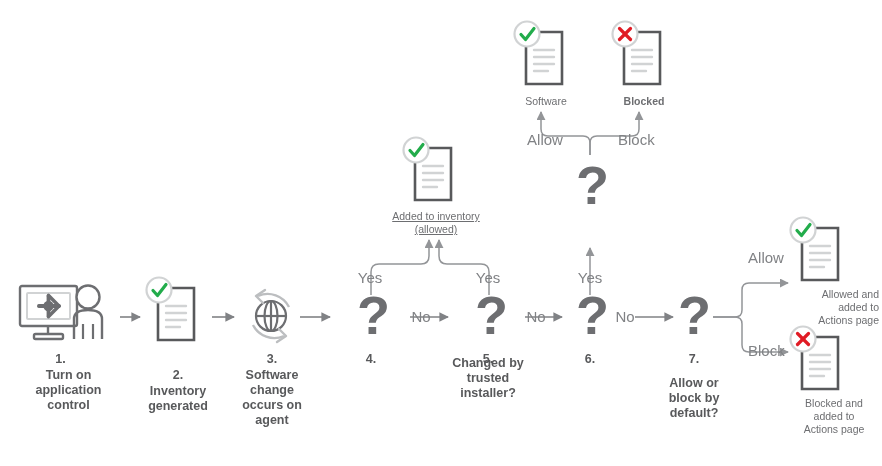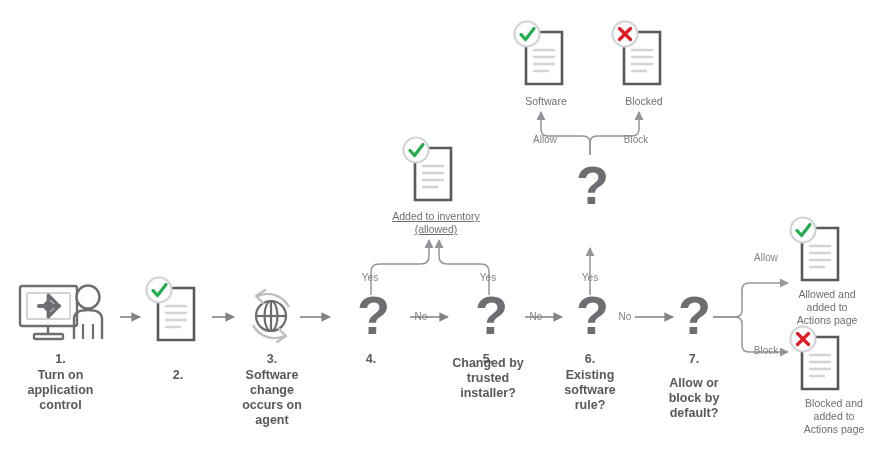--- a/index.html
+++ b/index.html
@@ -41,21 +41,21 @@
     color: #58595b;
     line-height: 15px;
   }
   .small-label {
     font-size: 10.5px;
     font-weight: normal;
     color: #6d6e71;
     line-height: 13px;
   }
   .edge-label {
-    font-size: 10px;
+    font-size: 15px;
     color: #808285;
     line-height: 11px;
   }
   .qmark {
     position: absolute;
     font-family: "Liberation Sans", sans-serif;
     font-size: 54px;
     font-weight: bold;
     color: #6d6e71;
     line-height: 1;
@@ -112,38 +112,40 @@
         <rect x="21.2" y="13.8" width="18.6" height="3.5" rx="1.6" transform="rotate(45 30.5 23)"></rect>
         <rect x="21.2" y="28.7" width="18.6" height="3.5" rx="1.6" transform="rotate(-45 30.5 23)"></rect>
       </g>
       <circle cx="70" cy="14" r="11.5" fill="#ffffff" stroke="#6d6e71" stroke-width="2.4"></circle>
       <path d="M 56 56 L 56 36 Q 56 27 70 27 Q 84 27 84 36 L 84 56" fill="none" stroke="#6d6e71" stroke-width="2.4"></path>
       <line x1="65" y1="41" x2="65" y2="56" stroke="#6d6e71" stroke-width="2.2"></line>
       <line x1="75" y1="41" x2="75" y2="56" stroke="#6d6e71" stroke-width="2.2"></line>
     </svg>
   </div>
   <div class="lbl step-label" style="left:8px; top:352px; width:105px;">1.</div>
-  <div class="lbl step-label" style="left:8px; top:368px; width:105px;">Turn on
+  <div class="lbl step-label" style="left:16px; top:368px; width:105px;">Turn on
 application
 control</div>
 
   <div class="node" style="left:143px; top:276px;">
     <svg width="70" height="72" viewBox="0 0 70 72" xmlns="http://www.w3.org/2000/svg">
       <path d="M 15 12 L 51 12 L 51 64 L 15 64 Z" fill="#ffffff" stroke="#58595b" stroke-width="2.6"></path>
       <g stroke="#d1d3d4" stroke-width="2.4" stroke-linecap="round">
         <line x1="23" y1="30" x2="43" y2="30"></line>
         <line x1="23" y1="37" x2="43" y2="37"></line>
         <line x1="23" y1="44" x2="43" y2="44"></line>
         <line x1="23" y1="51" x2="37" y2="51"></line>
       </g>
       <circle cx="16" cy="14" r="12.5" fill="#ffffff" stroke="#d1d3d4" stroke-width="2.2"></circle>
       <path d="M 10 14.5 L 14.5 19.5 L 23 8.5" fill="none" stroke="#22ac4b" stroke-width="3.2" stroke-linecap="round" stroke-linejoin="round"></path>
     </svg>
   </div>
   <div class="lbl step-label" style="left:128px; top:368px; width:100px;">2.</div>
+  <div class="lbl step-label" style="left:128px; top:384px; width:100px;">Inventory
+generated</div>
 
   <div class="node" style="left:240px; top:285px;">
     <svg width="62" height="62" viewBox="0 0 62 62" xmlns="http://www.w3.org/2000/svg">
       <circle cx="31" cy="31" r="15" fill="none" stroke="#6d6e71" stroke-width="2.2"></circle>
       <ellipse cx="31" cy="31" rx="6.5" ry="15" fill="none" stroke="#6d6e71" stroke-width="2.2"></ellipse>
       <line x1="16" y1="31" x2="46" y2="31" stroke="#6d6e71" stroke-width="2.2"></line>
       <line x1="31" y1="16" x2="31" y2="46" stroke="#6d6e71" stroke-width="2.2"></line>
       <path d="M 49 22 A 24 24 0 0 0 18 11" fill="none" stroke="#bcbec0" stroke-width="2.4"></path>
       <path d="M 25 5 L 16 11 L 23 18" fill="none" stroke="#bcbec0" stroke-width="2.4" stroke-linecap="round" stroke-linejoin="round"></path>
       <path d="M 13 40 A 24 24 0 0 0 44 51" fill="none" stroke="#bcbec0" stroke-width="2.4"></path>
@@ -164,23 +166,20 @@
   <div class="qmark" style="left:475px; top:288px;">?</div>
   <div class="lbl step-label" style="left:440px; top:352px; width:96px;">5.</div>
   <div class="lbl step-label" style="left:438px; top:356px; width:100px;">Changed by
 trusted
 installer?</div>
   <div class="lbl edge-label" style="left:470px; top:272px; width:36px;">Yes</div>
   <div class="lbl edge-label" style="left:524px; top:311px; width:24px;">No</div>
 
   <div class="qmark" style="left:576px; top:288px;">?</div>
   <div class="lbl step-label" style="left:542px; top:352px; width:96px;">6.</div>
-  <div class="lbl step-label" style="left:540px; top:368px; width:100px;">Existing
-software
-rule?</div>
   <div class="lbl edge-label" style="left:572px; top:272px; width:36px;">Yes</div>
   <div class="lbl edge-label" style="left:613px; top:311px; width:24px;">No</div>
 
   <div class="qmark" style="left:678px; top:288px;">?</div>
   <div class="lbl step-label" style="left:648px; top:352px; width:92px;">7.</div>
   <div class="lbl step-label" style="left:646px; top:376px; width:96px;">Allow or
 block by
 default?</div>
   <div class="lbl edge-label" style="left:748px; top:252px; width:36px;">Allow</div>
   <div class="lbl edge-label" style="left:748px; top:345px; width:36px;">Block</div>
@@ -229,36 +228,36 @@
         <line x1="23" y1="44" x2="43" y2="44"></line>
         <line x1="23" y1="51" x2="37" y2="51"></line>
       </g>
       <circle cx="16" cy="14" r="12.5" fill="#ffffff" stroke="#d1d3d4" stroke-width="2.2"></circle>
       <g stroke="#e01b24" stroke-width="3.2" stroke-linecap="round">
         <line x1="10.5" y1="8.5" x2="21.5" y2="19.5"></line>
         <line x1="21.5" y1="8.5" x2="10.5" y2="19.5"></line>
       </g>
     </svg>
   </div>
-  <div class="lbl small-label" style="left:599px; top:95px; width:90px;">Blocked</div>
+  <div class="lbl small-label" style="left:599px; top:95px; width:90px;font-weight:bold;">Blocked</div>
 
   <div class="node" style="left:787px; top:216px;">
     <svg width="70" height="72" viewBox="0 0 70 72" xmlns="http://www.w3.org/2000/svg">
       <path d="M 15 12 L 51 12 L 51 64 L 15 64 Z" fill="#ffffff" stroke="#58595b" stroke-width="2.6"></path>
       <g stroke="#d1d3d4" stroke-width="2.4" stroke-linecap="round">
         <line x1="23" y1="30" x2="43" y2="30"></line>
         <line x1="23" y1="37" x2="43" y2="37"></line>
         <line x1="23" y1="44" x2="43" y2="44"></line>
         <line x1="23" y1="51" x2="37" y2="51"></line>
       </g>
       <circle cx="16" cy="14" r="12.5" fill="#ffffff" stroke="#d1d3d4" stroke-width="2.2"></circle>
       <path d="M 10 14.5 L 14.5 19.5 L 23 8.5" fill="none" stroke="#22ac4b" stroke-width="3.2" stroke-linecap="round" stroke-linejoin="round"></path>
     </svg>
   </div>
-  <div class="lbl small-label" style="left:775px; top:288px; width:104px;">Allowed and
+  <div class="lbl small-label" style="left:775px; top:288px; width:104px;text-align:right;">Allowed and
 added to
 Actions page</div>
 
   <div class="node" style="left:787px; top:325px;">
     <svg width="70" height="72" viewBox="0 0 70 72" xmlns="http://www.w3.org/2000/svg">
       <path d="M 15 12 L 51 12 L 51 64 L 15 64 Z" fill="#ffffff" stroke="#58595b" stroke-width="2.6"></path>
       <g stroke="#d1d3d4" stroke-width="2.4" stroke-linecap="round">
         <line x1="23" y1="30" x2="43" y2="30"></line>
         <line x1="23" y1="37" x2="43" y2="37"></line>
         <line x1="23" y1="44" x2="43" y2="44"></line>

